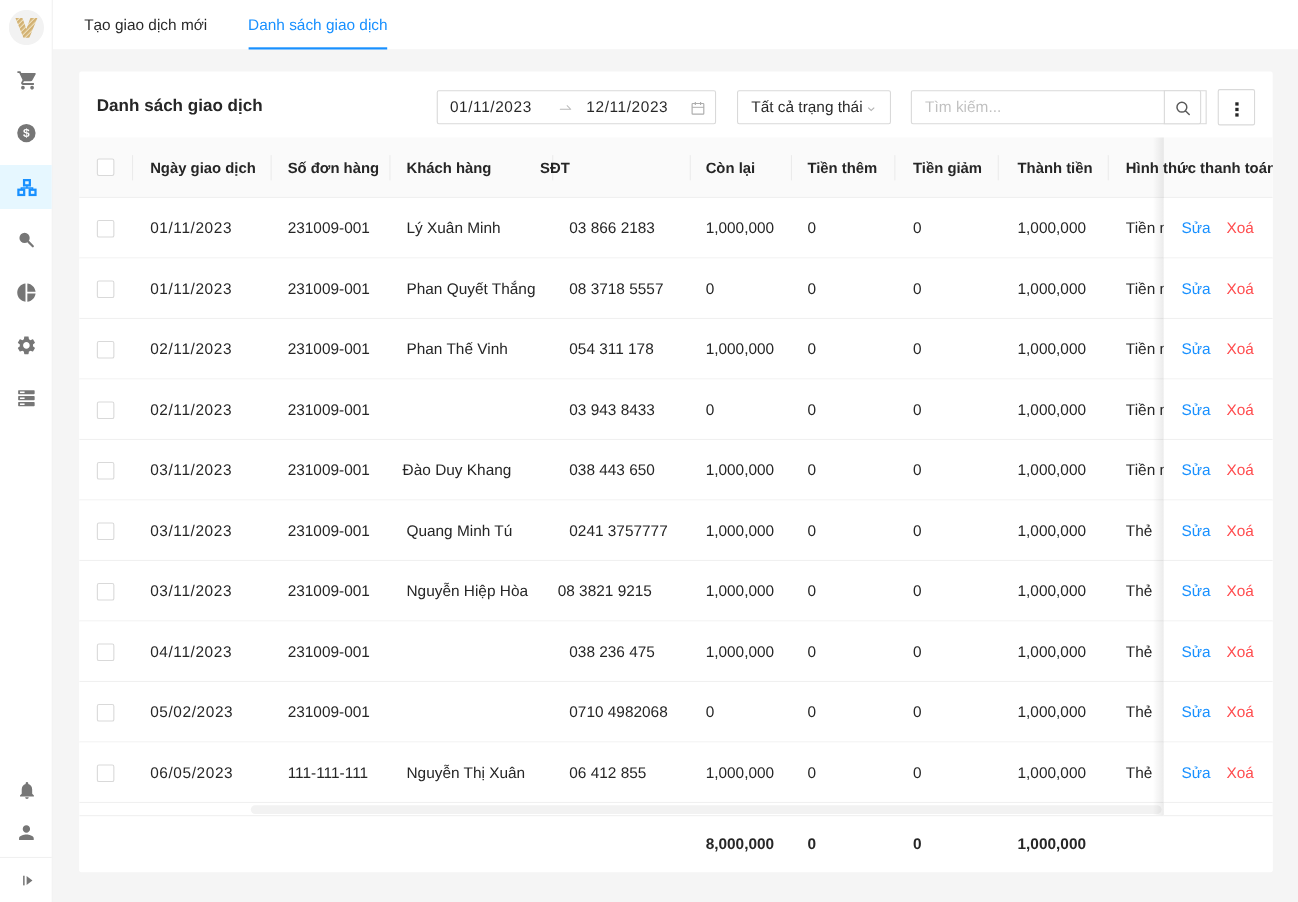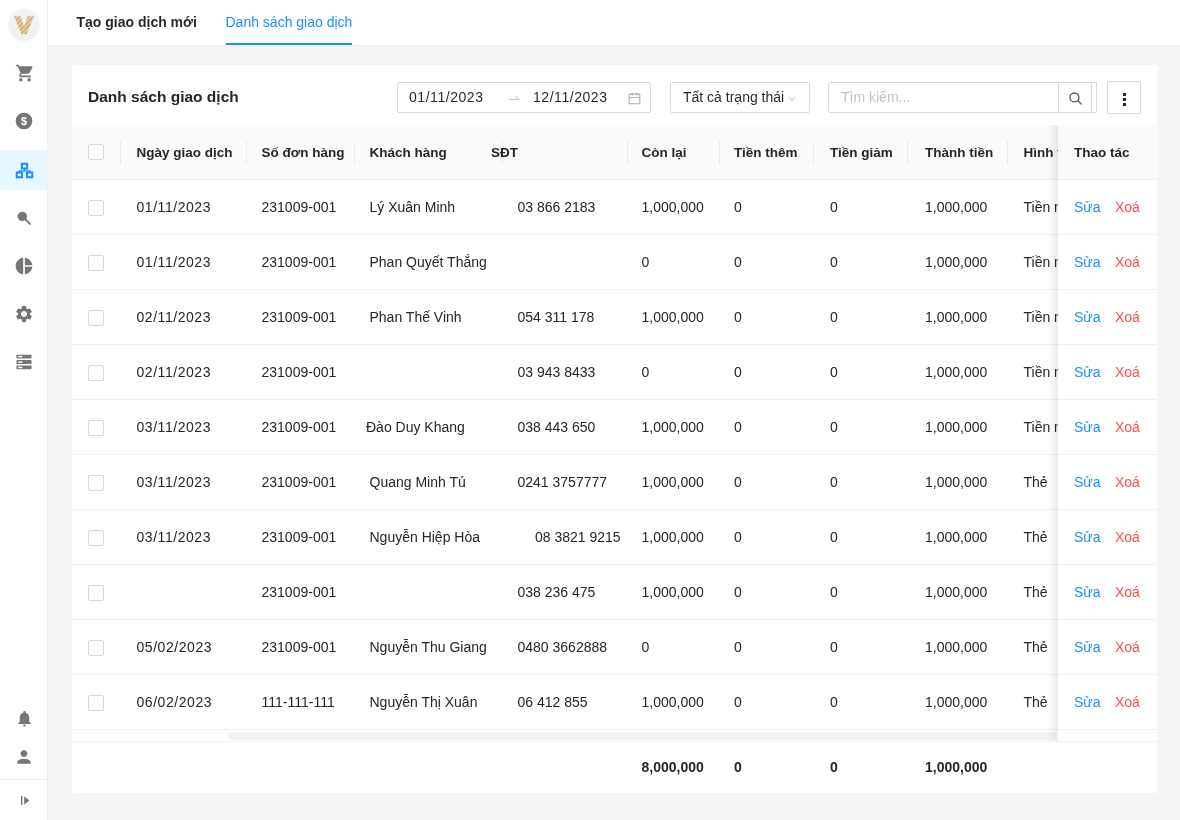--- a/index.html
+++ b/index.html
@@ -5,21 +5,21 @@
 html,body { width:1180px; height:820px; overflow:hidden; font-family:"Liberation Sans",sans-serif;
   -webkit-font-smoothing:antialiased; }
 body { background:#f5f5f5; position:relative; }
 .sidebar { position:absolute; left:0; top:0; width:48px; height:820px; background:#fff;
   border-right:1px solid #f0f0f0; z-index:5; }
 .active-bg { position:absolute; left:0; top:150px; width:47px; height:40px; background:#e6f7ff; }
 .sic { position:absolute; }
 .sb-divider { position:absolute; left:0; top:779px; width:47px; height:1px; background:#f0f0f0; }
 .tabbar { position:absolute; left:48px; top:0; width:1132px; height:46px; background:#fff;
   border-bottom:1px solid #f0f0f0; }
-.tab1 { position:absolute; left:28.5px; top:0; line-height:45px; font-size:14px; color:rgba(0,0,0,.85);font-weight:bold; }
+.tab1 { position:absolute; left:28.5px; top:0; line-height:45px; font-size:14px; color:rgba(0,0,0,.85); }
 .tab2 { position:absolute; left:177.5px; top:0; line-height:45px; font-size:14px; color:#1890ff; }
 .inkbar { position:absolute; left:177.5px; top:43px; width:126px; height:2px; background:#1890ff; }
 .card { position:absolute; left:72px; top:65px; width:1085px; height:728px;
   background:#fff; border-radius:2px; overflow:hidden; }
 .card-title { position:absolute; left:16px; top:23px; font-size:15.5px; font-weight:700; color:#262626; }
 .box { position:absolute; top:17px; height:31px; background:#fff; border:1px solid #d9d9d9;
   border-radius:2px; }
 .dtxt { position:absolute; top:0; line-height:29px; font-size:14px; color:rgba(0,0,0,.85); }
 .ph { position:absolute; top:0; line-height:29px; font-size:14px; color:rgba(0,0,0,.25); }
 .dot { position:absolute; left:15px; width:2.6px; height:2.6px; background:#262626; }
@@ -185,20 +185,21 @@
       <span class="c" style="left:662px">0</span>
       <span class="c" style="left:758px">0</span>
       <span class="c" style="left:853px">1,000,000</span>
       <span class="c" style="left:951.5px">Tiền mặt</span>
     </div>
 <div class="trow" style="top:170px">
       <div class="cb" style="left:16px;top:19.5px"></div>
       <span class="c ls" style="left:64.5px">01/11/2023</span>
       <span class="c" style="left:189.5px">231009-001</span>
       <span class="c" style="left:297.5px">Phan Quyết Thắng</span>
+      <span class="c" style="left:445.5px">08 3718 5557</span>
       <span class="c" style="left:569.5px">0</span>
       <span class="c" style="left:662px">0</span>
       <span class="c" style="left:758px">0</span>
       <span class="c" style="left:853px">1,000,000</span>
       <span class="c" style="left:951.5px">Tiền mặt</span>
     </div>
 <div class="trow" style="top:225px">
       <div class="cb" style="left:16px;top:19.5px"></div>
       <span class="c ls" style="left:64.5px">02/11/2023</span>
       <span class="c" style="left:189.5px">231009-001</span>
@@ -243,70 +244,69 @@
       <span class="c" style="left:662px">0</span>
       <span class="c" style="left:758px">0</span>
       <span class="c" style="left:853px">1,000,000</span>
       <span class="c" style="left:951.5px">Thẻ</span>
     </div>
 <div class="trow" style="top:445px">
       <div class="cb" style="left:16px;top:19.5px"></div>
       <span class="c ls" style="left:64.5px">03/11/2023</span>
       <span class="c" style="left:189.5px">231009-001</span>
       <span class="c" style="left:297.5px">Nguyễn Hiệp Hòa</span>
-      <span class="c" style="left:463px">08 3821 9215</span>
+      <span class="c" style="left:435px">08 3821 9215</span>
       <span class="c" style="left:569.5px">1,000,000</span>
       <span class="c" style="left:662px">0</span>
       <span class="c" style="left:758px">0</span>
       <span class="c" style="left:853px">1,000,000</span>
       <span class="c" style="left:951.5px">Thẻ</span>
     </div>
 <div class="trow" style="top:500px">
       <div class="cb" style="left:16px;top:19.5px"></div>
+      <span class="c ls" style="left:64.5px">04/11/2023</span>
       <span class="c" style="left:189.5px">231009-001</span>
       <span class="c" style="left:445.5px">038 236 475</span>
       <span class="c" style="left:569.5px">1,000,000</span>
       <span class="c" style="left:662px">0</span>
       <span class="c" style="left:758px">0</span>
       <span class="c" style="left:853px">1,000,000</span>
       <span class="c" style="left:951.5px">Thẻ</span>
     </div>
 <div class="trow" style="top:555px">
       <div class="cb" style="left:16px;top:19.5px"></div>
       <span class="c ls" style="left:64.5px">05/02/2023</span>
       <span class="c" style="left:189.5px">231009-001</span>
-      <span class="c" style="left:297.5px">Nguyễn Thu Giang</span>
-      <span class="c" style="left:445.5px">0480 3662888</span>
+      <span class="c" style="left:445.5px">0710 4982068</span>
       <span class="c" style="left:569.5px">0</span>
       <span class="c" style="left:662px">0</span>
       <span class="c" style="left:758px">0</span>
       <span class="c" style="left:853px">1,000,000</span>
       <span class="c" style="left:951.5px">Thẻ</span>
     </div>
 <div class="trow" style="top:610px">
       <div class="cb" style="left:16px;top:19.5px"></div>
-      <span class="c ls" style="left:64.5px">06/02/2023</span>
+      <span class="c ls" style="left:64.5px">06/05/2023</span>
       <span class="c" style="left:189.5px">111-111-111</span>
       <span class="c" style="left:297.5px">Nguyễn Thị Xuân</span>
       <span class="c" style="left:445.5px">06 412 855</span>
       <span class="c" style="left:569.5px">1,000,000</span>
       <span class="c" style="left:662px">0</span>
       <span class="c" style="left:758px">0</span>
       <span class="c" style="left:853px">1,000,000</span>
       <span class="c" style="left:951.5px">Thẻ</span>
     </div>
 <div class="hscroll"></div>
 <div class="tsum">
       <span class="c b" style="left:569.5px">8,000,000</span>
       <span class="c b" style="left:662px">0</span>
       <span class="c b" style="left:758px">0</span>
       <span class="c b" style="left:853px">1,000,000</span>
     </div>
 <div class="sticky-shadow"></div>
-<div class="sticky-hd">Thao tác</div>
 <div class="sticky-cell" style="top:115px">
       <span class="lnk-b">Sửa</span>
       <span class="lnk-r">Xoá</span>
     </div>
 <div class="sticky-cell" style="top:170px">
       <span class="lnk-b">Sửa</span>
       <span class="lnk-r">Xoá</span>
     </div>
 <div class="sticky-cell" style="top:225px">
       <span class="lnk-b">Sửa</span>

